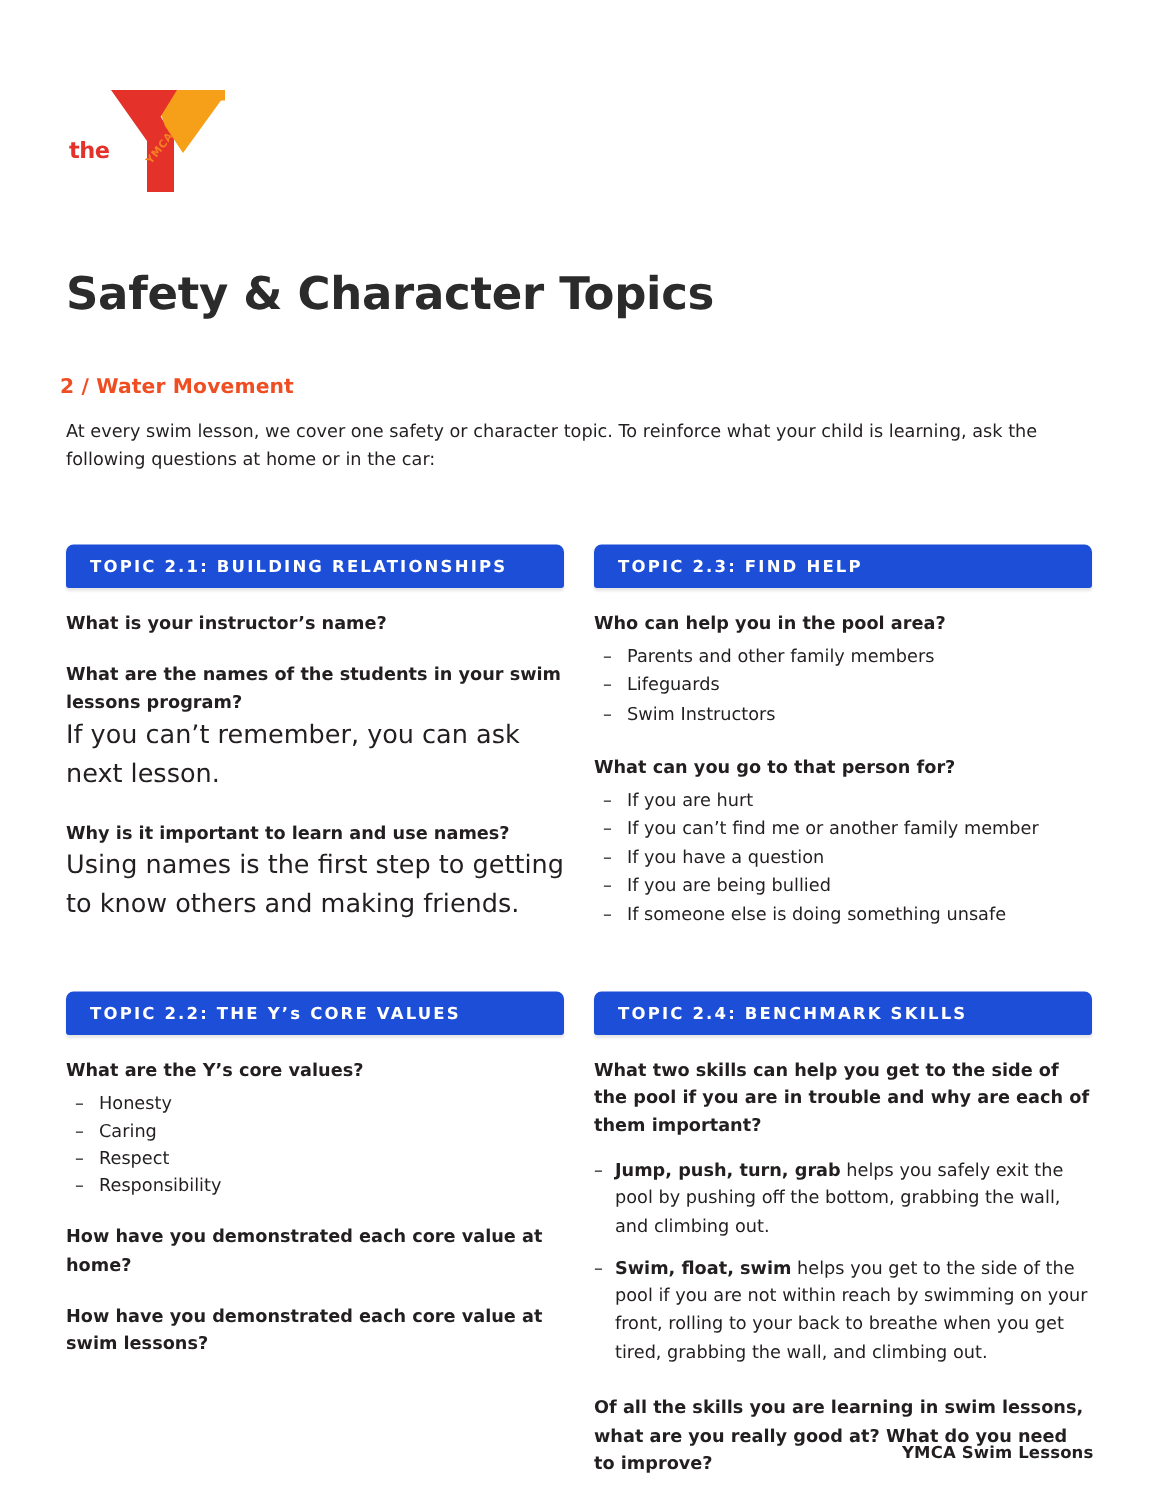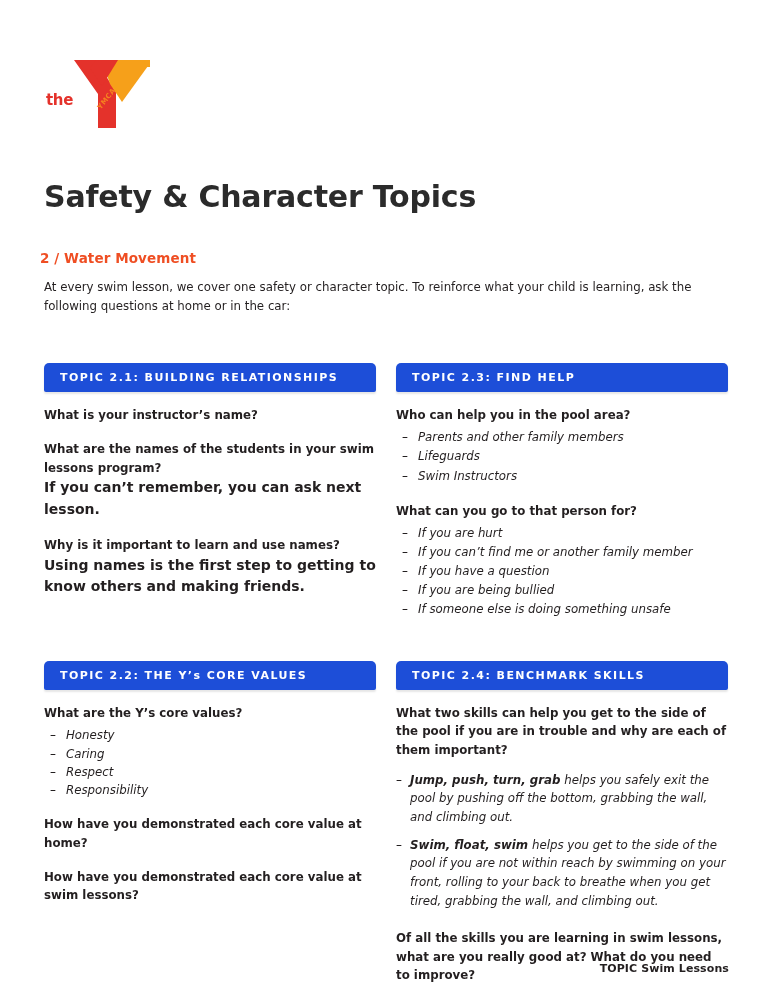--- a/index.html
+++ b/index.html
@@ -131,33 +131,32 @@
     color: #231f20;
   }
 
   .q {
     font-weight: bold;
     font-size: 11.8px;
     line-height: 1.55;
     margin: 0 0 0 0;
   }
   .a {
-    font-weight: bold;
-    font-size: 14px;
+    font-weight: normal;
+    font-size: 17px;
     line-height: 1.55;
     margin: 0;
   }
   .gap-lg { height: 16px; }
   .gap-md { height: 10px; }
 
   ul.dashlist {
     list-style: none;
     margin: 4px 0 0 0;
     padding: 0;
-    font-style: italic;
   }
   ul.dashlist > li {
     position: relative;
     padding-left: 22px;
     font-size: 11.8px;
     line-height: 1.62;
     margin: 0;
   }
   ul.dashlist > li::before {
     content: "\2013";
@@ -277,15 +276,15 @@
           </ul>
           <div class="gap-md"></div>
           <p class="q">Of all the skills you are learning in swim lessons, what are you really good at? What do you need to improve?</p>
         </div>
       </div>
 
     </div>
 
   </div>
 
-  <div class="footer">TOPIC Swim Lessons</div>
+  <div class="footer">YMCA Swim Lessons</div>
 
 </div>
 
 </body></html>

